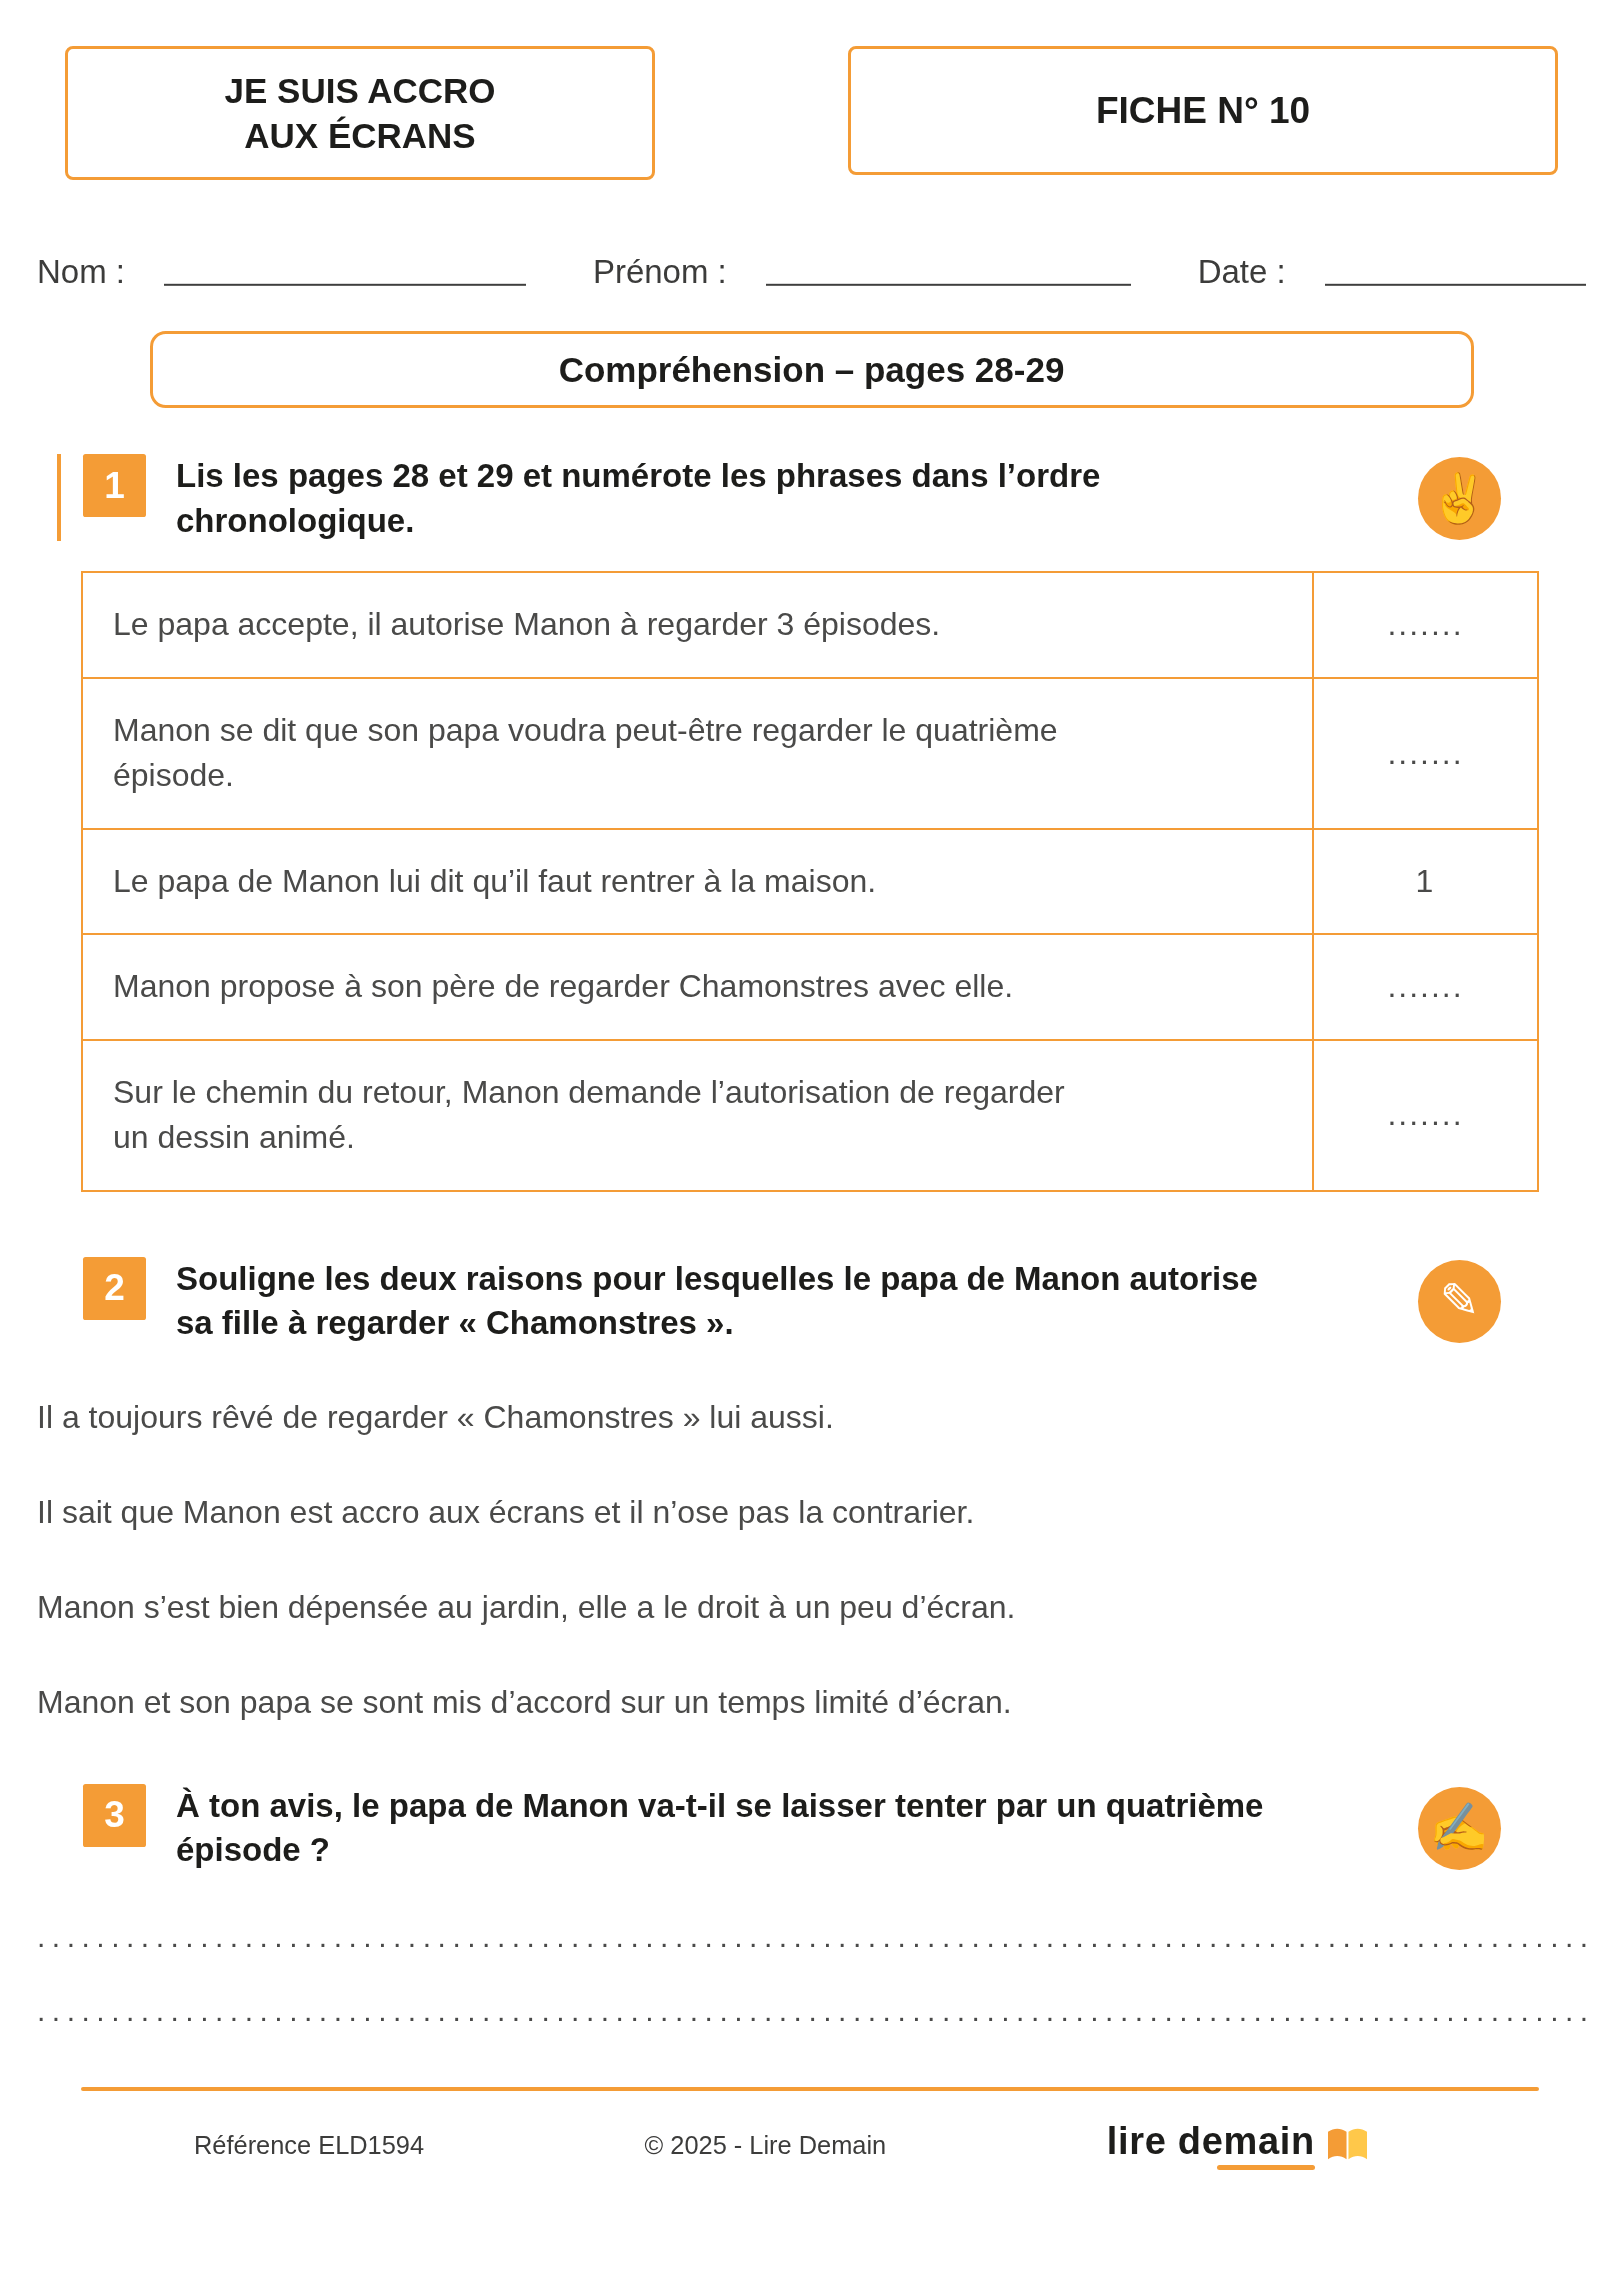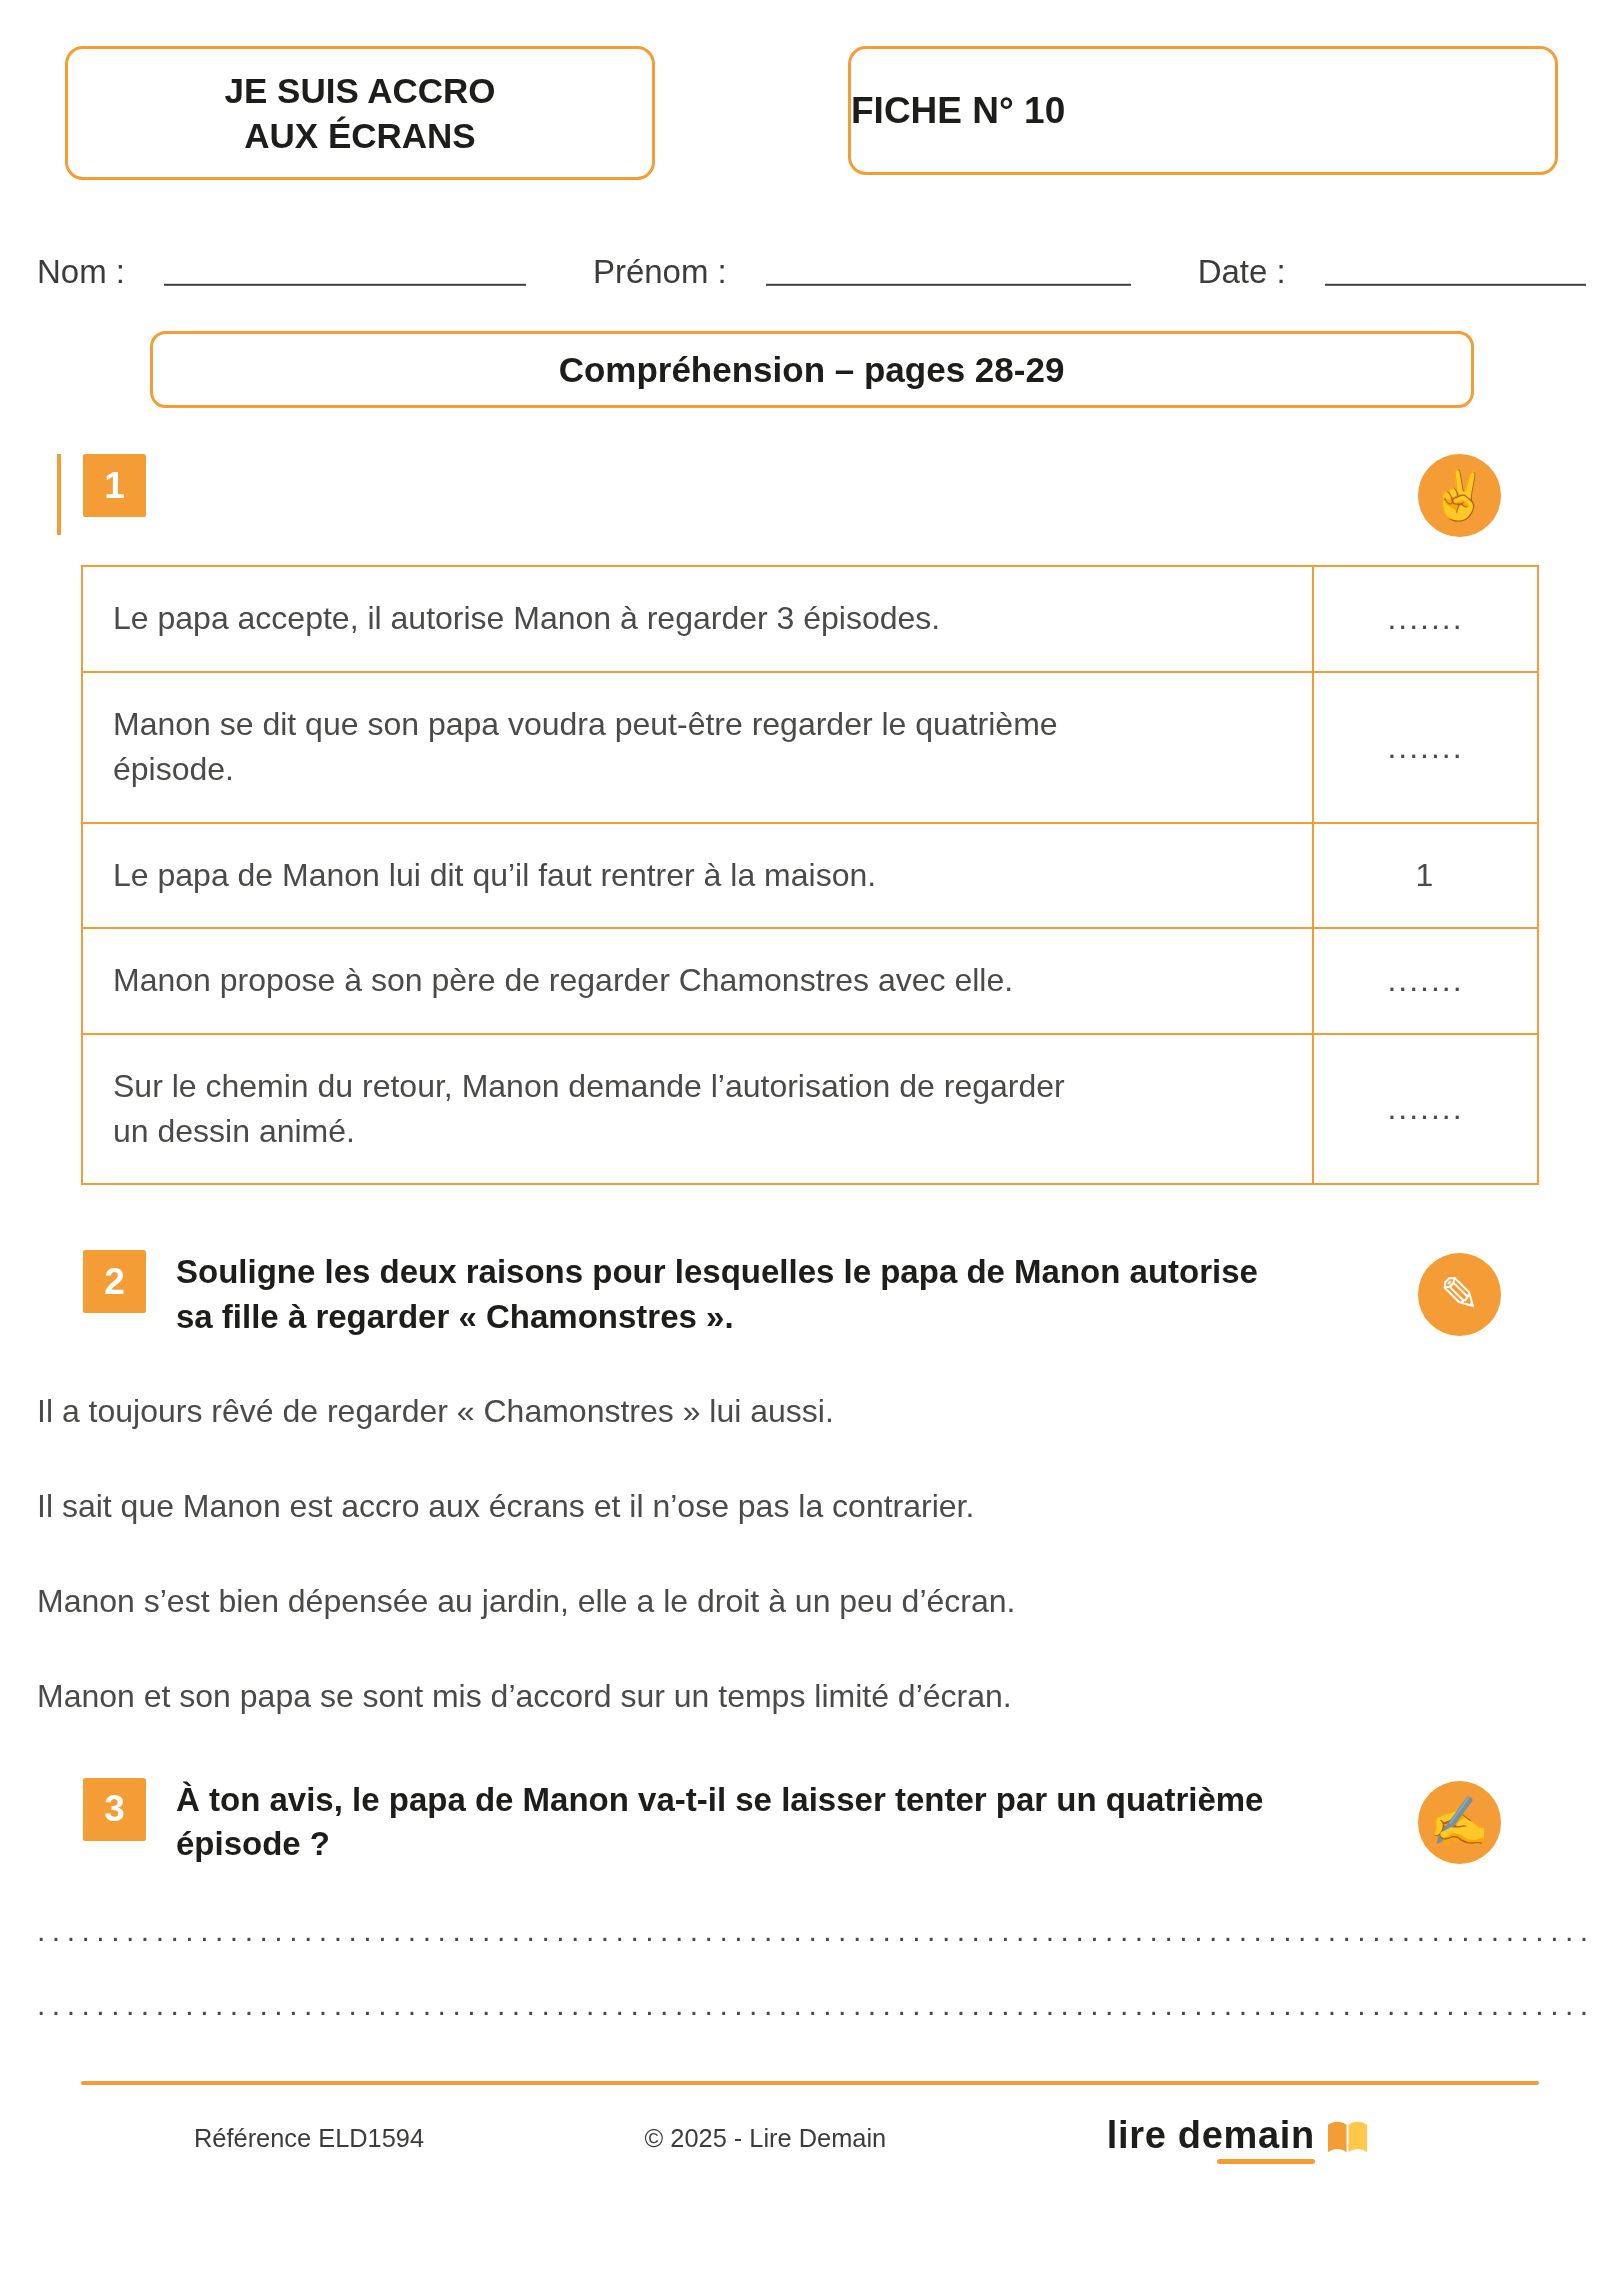--- a/index.html
+++ b/index.html
@@ -5,22 +5,22 @@
   html,body{margin:0;padding:0;background:#ffffff;}
   body{
     width:1623px;min-height:2295px;box-sizing:border-box;
     font-family:"Liberation Sans", sans-serif;color:#4a4a49;
     padding:46px 37px 26px 37px;position:relative;
   }
   :root{--orange:#F49C36;--ink:#1d1d1b;--text:#4a4a49;}
 
   
   .top{display:flex;justify-content:space-between;padding:0 28px;}
-  .box{border:3.9px solid var(--orange);border-radius:18px;box-sizing:border-box;
-       display:flex;flex-direction:column;justify-content:center;}
+  .box{border:3.9px solid var(--orange);border-radius:8px;box-sizing:border-box;
+       display:flex;flex-direction:column;justify-content:center;align-items:center;}
   .title-box{width:590px;height:134px;font-weight:bold;font-size:35px;color:var(--ink);line-height:1.3;text-align:center;}
   .fiche-box{width:710px;height:129px;font-weight:bold;font-size:37px;color:var(--ink);}
 
   
   .identity{margin-top:73px;display:flex;align-items:flex-end;font-size:33px;color:#3c3c3b;justify-content:space-between;}
   .identity .lbl{white-space:nowrap;padding-right:11.7px;}
   .u{border-bottom:2.6px solid #3f3f3e;display:inline-block;transform:translateY(-5.2px);}
   .u1{width:362px;margin-right:39px;}
   .u2{width:365px;margin-right:39px;}
   .u3{width:261px;}
@@ -92,20 +92,21 @@
     <span class="u u3"></span>
   </div>
 
   <div class="section-box">
     <span>Compréhension – pages 28-29</span>
   </div>
 
   <div class="exercise">
     <div class="accent"></div>
     <div class="num-square">1</div>
+    <div class="instruction">Lis les pages 28 et 29 et numérote les phrases dans l’ordre chronologique.</div>
     <div class="icon-circle">
       <span class="glyph">✌</span>
     </div>
   </div>
 
   <table class="ex-table">
     <tbody>
       <tr>
         <td class="txt"><span>Le papa accepte, il autorise Manon à regarder 3 épisodes.</span></td>
         <td class="ans">.......</td>

